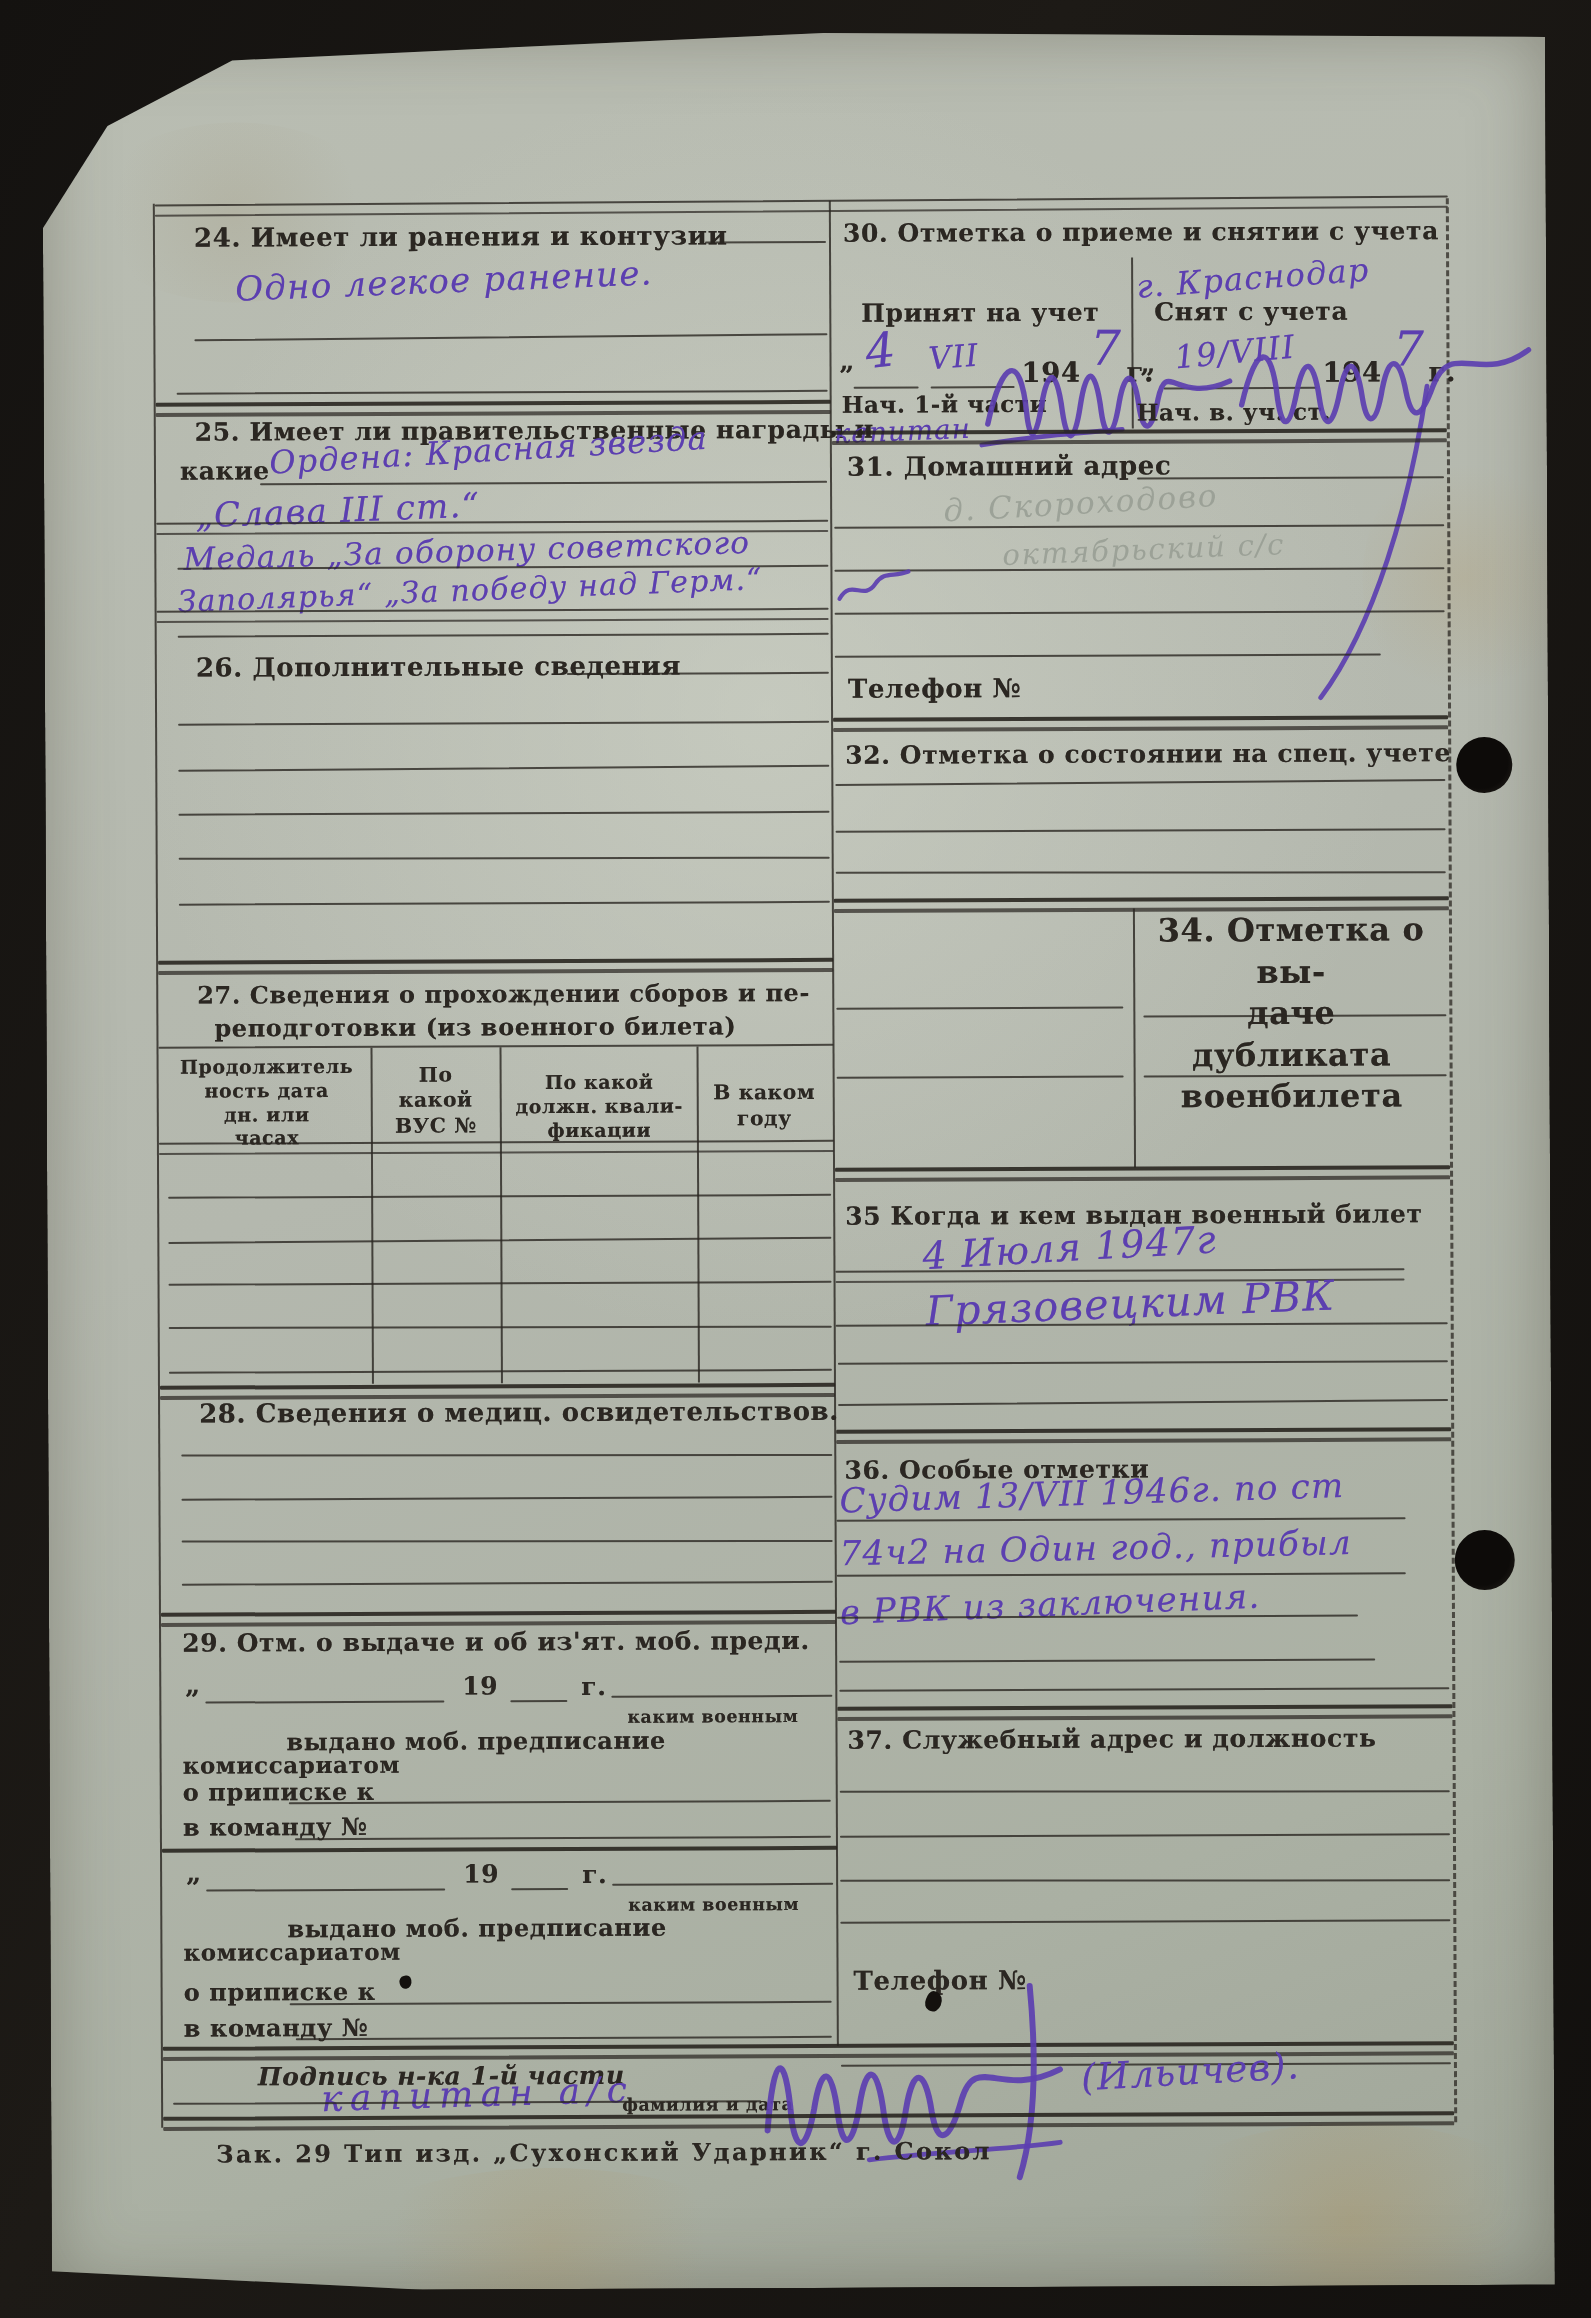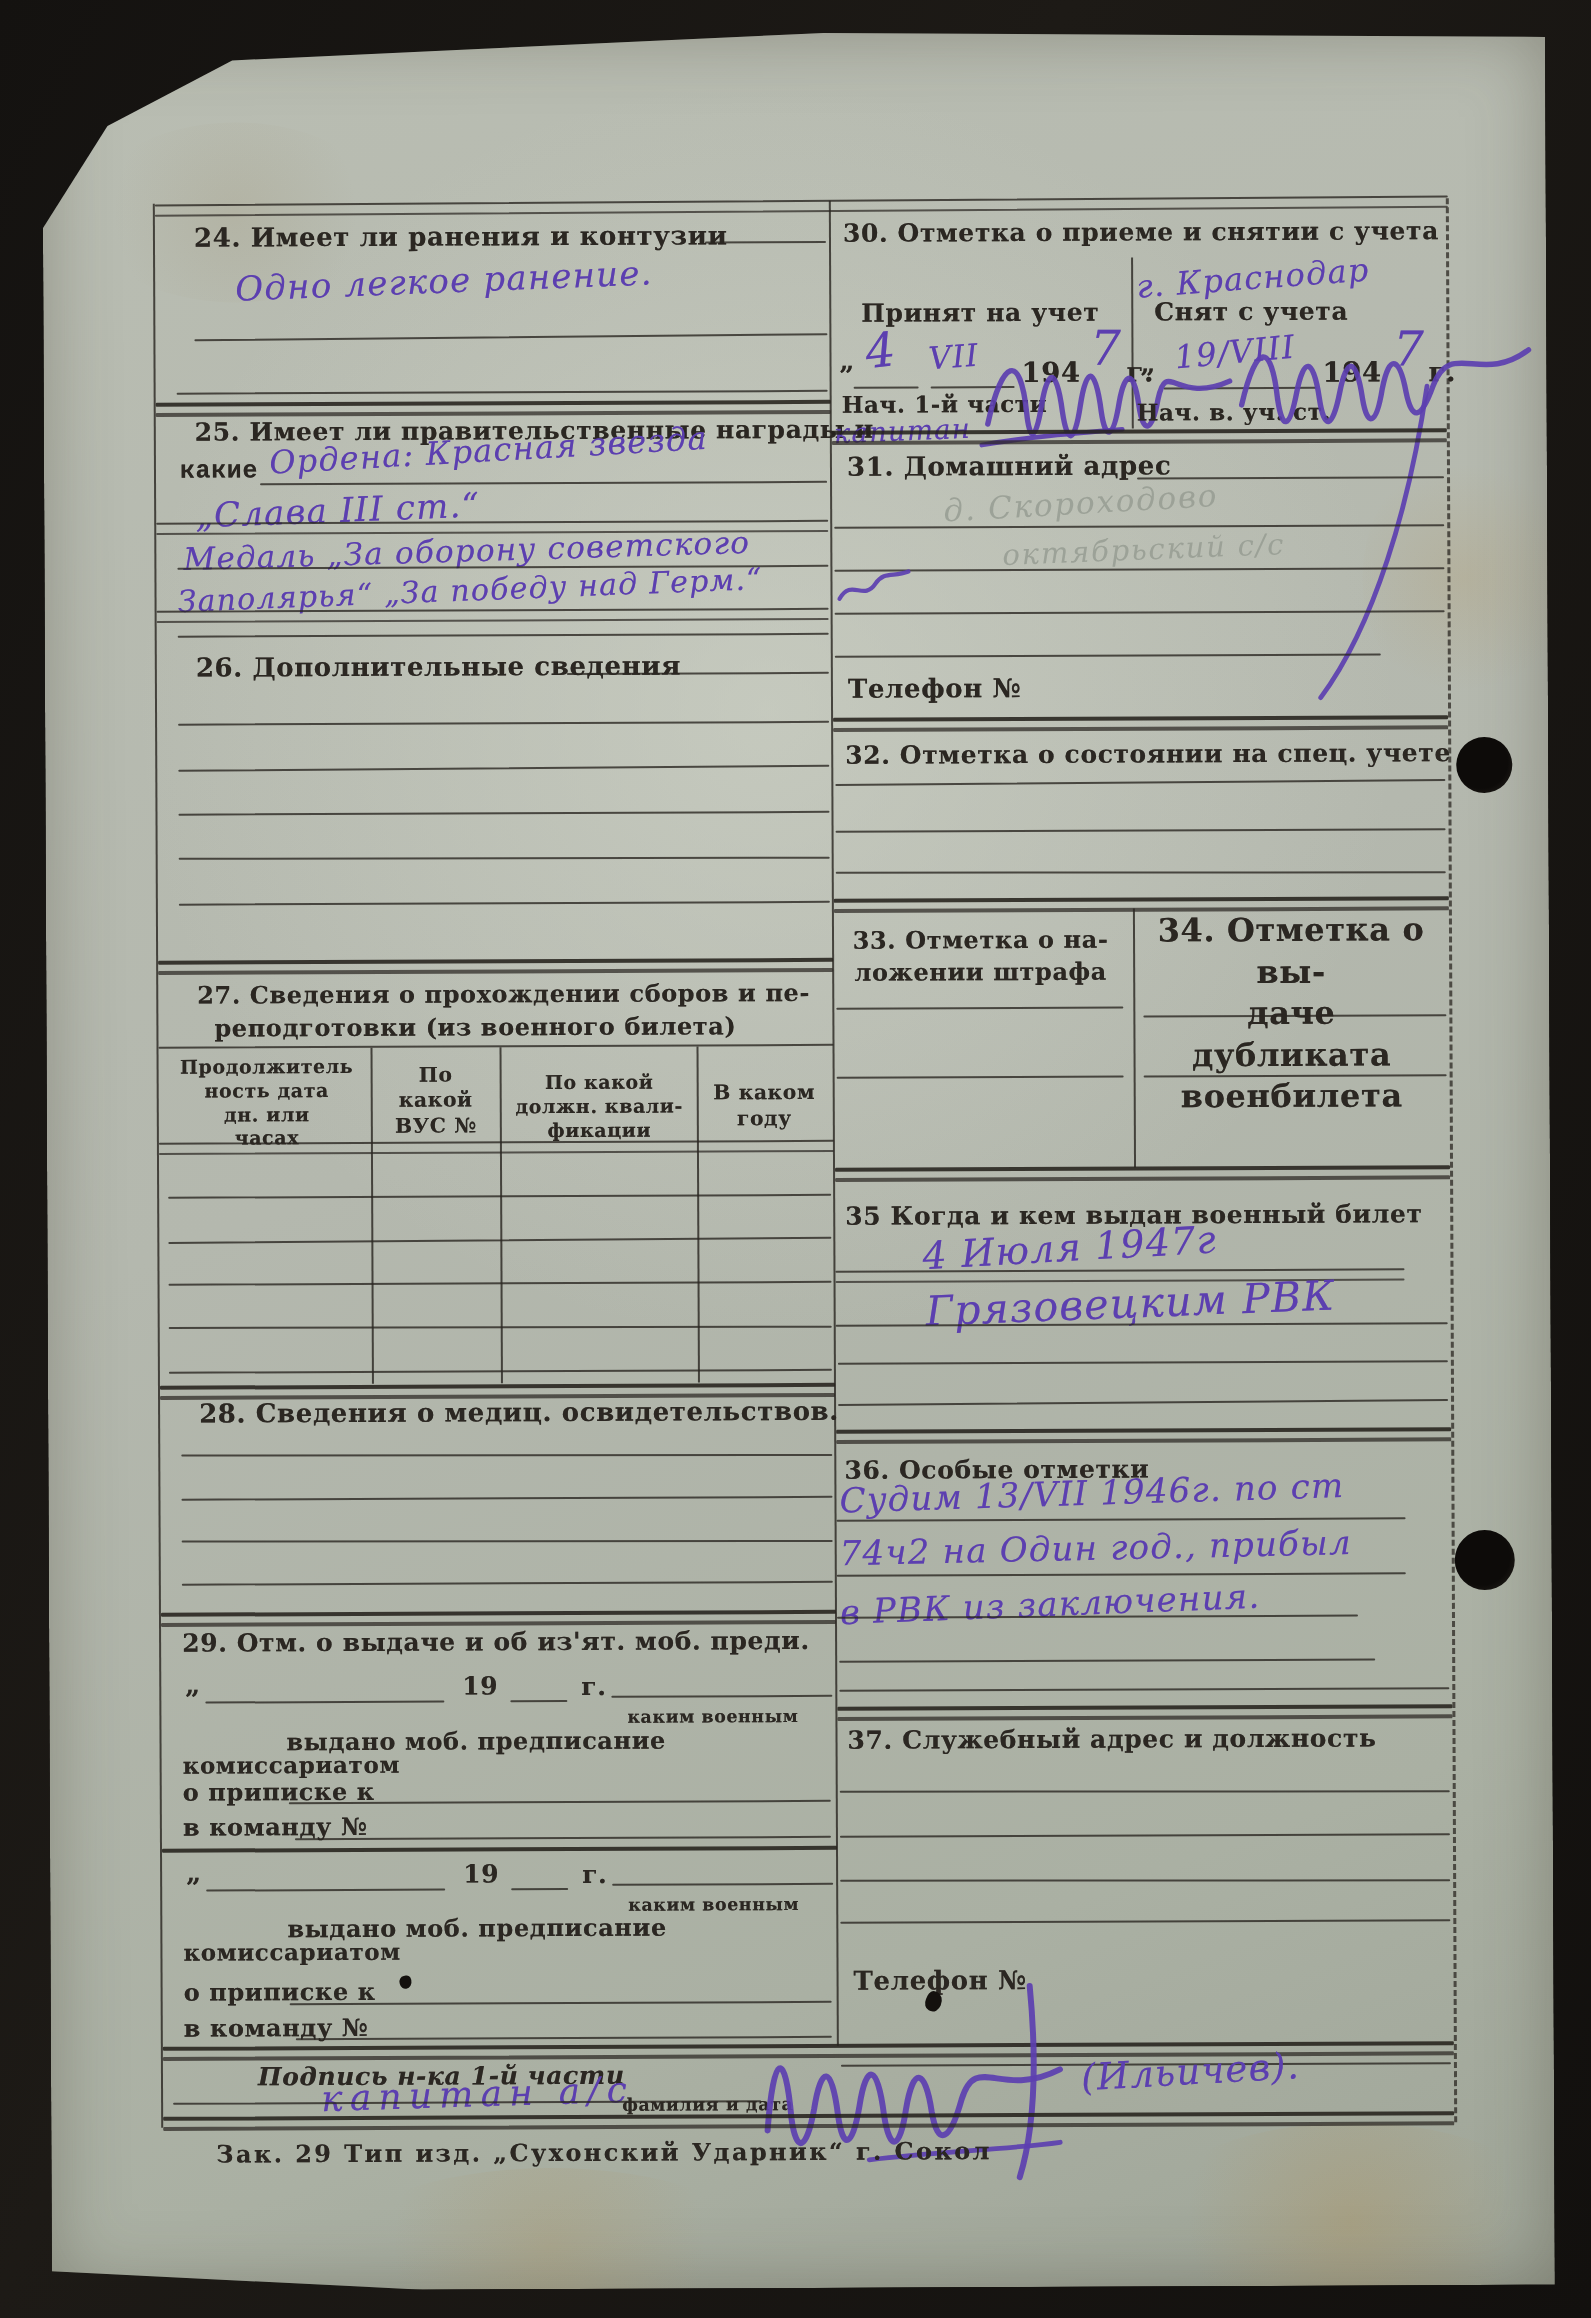--- a/index.html
+++ b/index.html
@@ -54,21 +54,21 @@
   <div class="vln dash" style="left:1450px;top:201px;height:1924px;"></div>
 
   <div class="pt" style="left:198px;top:220px;font-size:26px;">24. Имеет ли ранения и контузии</div>
   <div class="ln" style="left:709px;top:241px;width:121px;"></div>
   <div class="hw" style="left:239px;top:259px;font-size:34px;transform:rotate(-2deg);">Одно легкое ранение.</div>
   <div class="ln" style="left:198px;top:335px;width:633px;transform:rotate(-0.3deg);"></div>
   <div class="ln" style="left:180px;top:390px;width:651px;"></div>
   <div class="ln dbl thick" style="left:159px;top:400px;width:675px;"></div>
 
   <div class="pt" style="left:198px;top:415px;font-size:25px;">25. Имеет ли правительственные награды и</div>
-  <div class="pt" style="left:183px;top:454px;font-size:25px;font-family:Liberation Mono, monospace;">какие</div>
+  <div class="pt" style="left:183px;top:454px;font-size:25px;">какие</div>
   <div class="hw" style="left:272px;top:430px;font-size:32px;transform:rotate(-3deg);">Ордена: Красная звезда</div>
   <div class="ln" style="left:263px;top:481px;width:567px;"></div>
   <div class="hw" style="left:198px;top:488px;font-size:34px;transform:rotate(-2deg);">„Слава III ст.“</div>
   <div class="ln dbl" style="left:159px;top:520px;width:672px;"></div>
   <div class="hw" style="left:186px;top:531px;font-size:31px;transform:rotate(-1.5deg);">Медаль „За оборону советского</div>
   <div class="ln" style="left:180px;top:565px;width:651px;"></div>
   <div class="hw" style="left:180px;top:571px;font-size:30px;transform:rotate(-2deg);">Заполярья“ „За победу над Герм.“</div>
   <div class="ln dbl" style="left:159px;top:608px;width:672px;"></div>
   <div class="ln" style="left:180px;top:633px;width:651px;"></div>
 
@@ -194,22 +194,20 @@
   <div class="pt" style="left:850px;top:674px;font-size:26px;">Телефон №</div>
   <div class="ln dbl thick" style="left:835px;top:718px;width:615px;"></div>
 
   <div class="pt" style="left:847px;top:741px;font-size:25px;">32. Отметка о состоянии на спец. учете</div>
   <div class="ln" style="left:837px;top:783px;width:610px;transform:rotate(-0.2deg);"></div>
   <div class="ln" style="left:837px;top:831px;width:610px;"></div>
   <div class="ln" style="left:837px;top:873px;width:610px;transform:rotate(0.2deg);"></div>
   <div class="ln dbl thick" style="left:835px;top:899px;width:615px;"></div>
 
   <div class="vln" style="left:1134px;top:910px;height:259px;"></div>
-  <div class="pt pre ctr" style="left:847px;top:925px;width:269px;font-size:24px;line-height:1.35;">33. Отметка о на-
-ложении штрафа</div>
   <div class="pt pre ctr" style="left:1144px;top:912px;width:296px;font-size:32px;line-height:1.3;">34. Отметка о вы-
 даче дубликата
 военбилета</div>
   <div class="ln" style="left:837px;top:1008px;width:287px;"></div>
   <div class="ln" style="left:837px;top:1077px;width:287px;"></div>
   <div class="ln" style="left:1144px;top:1017px;width:303px;"></div>
   <div class="ln" style="left:1144px;top:1077px;width:303px;"></div>
   <div class="ln dbl thick" style="left:835px;top:1168px;width:615px;"></div>
 
   <div class="pt" style="left:845px;top:1202px;font-size:25px;">35 Когда и кем выдан военный билет</div>

